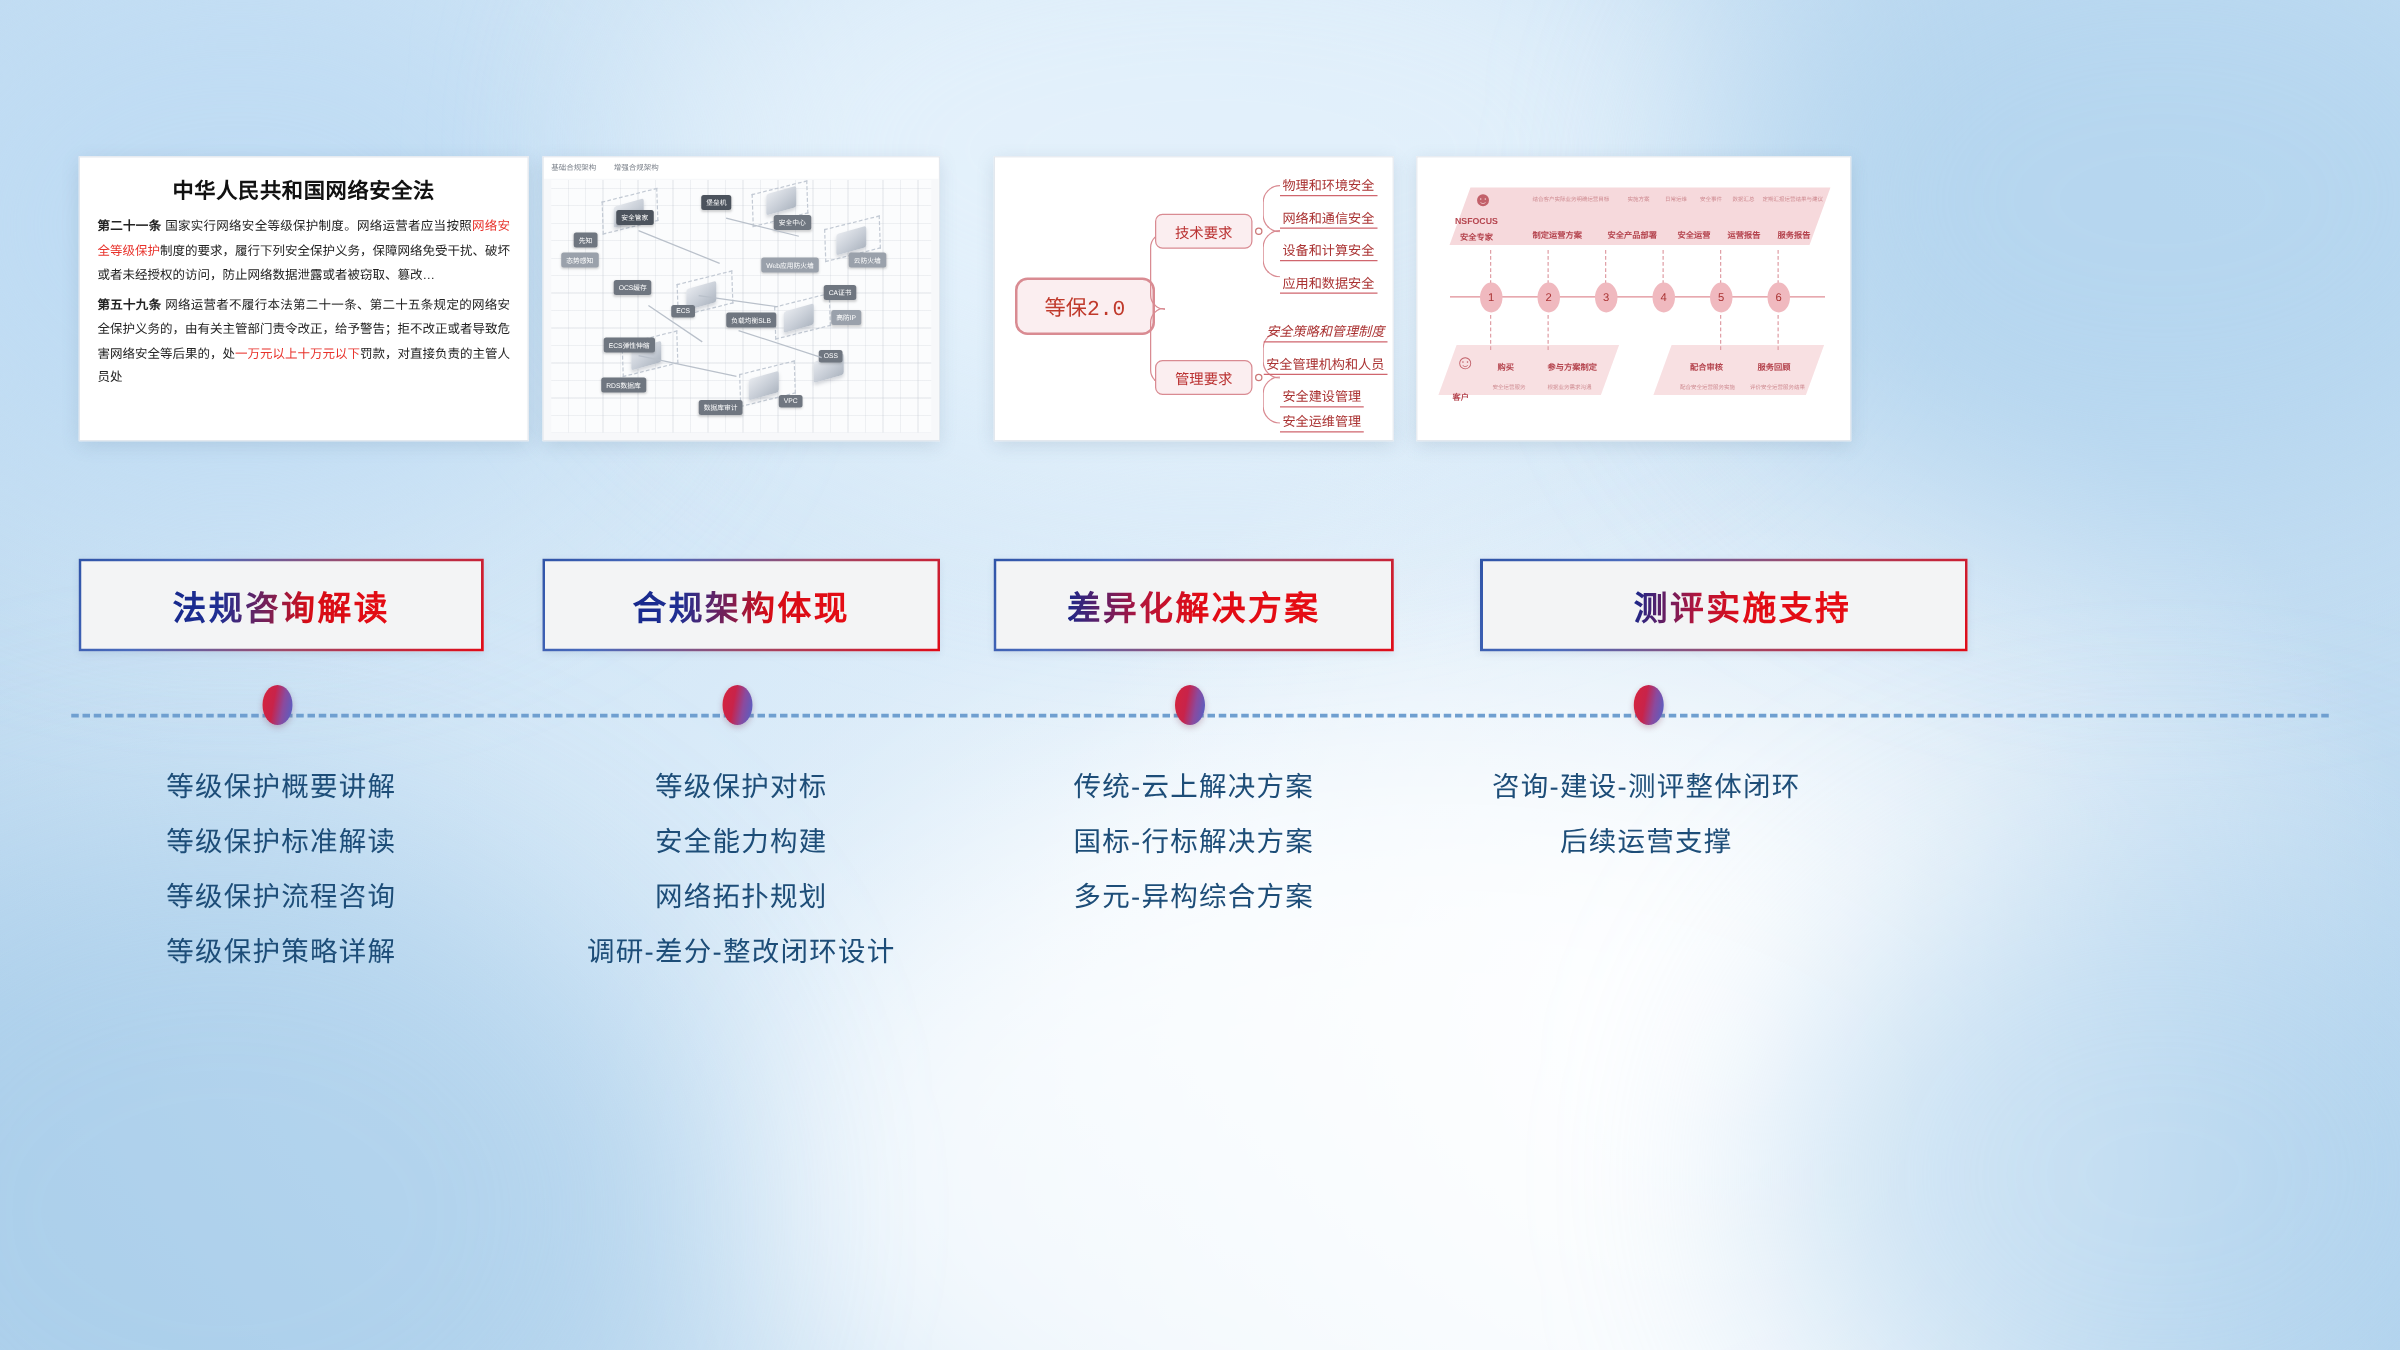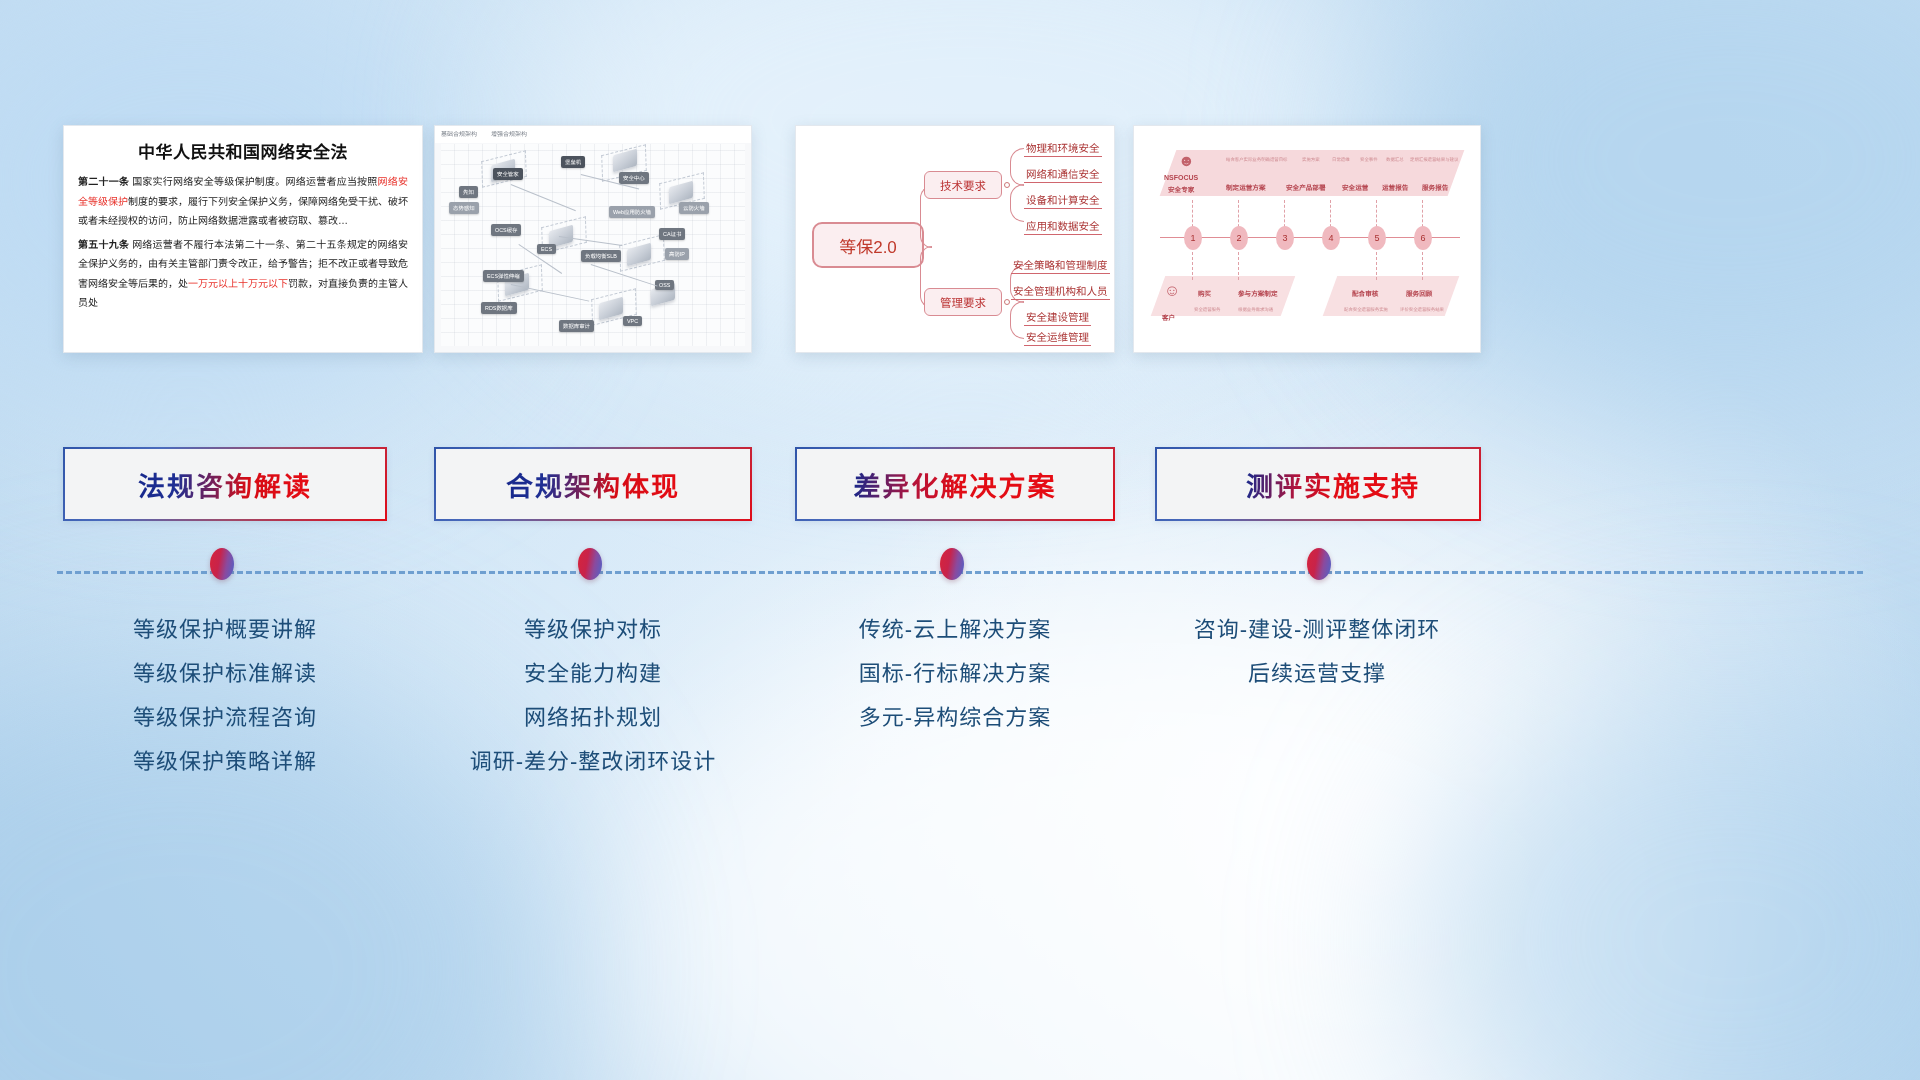--- a/index.html
+++ b/index.html
@@ -83,21 +83,21 @@
     border:1px dashed #c3cad4; transform: rotate(-14deg) skewX(-12deg);
   }
   .wire { position:absolute; background:#b9c0ca; height:1px; transform-origin:0 0; }
 
   
   .mind { position:relative; width:100%; height:100%; background:#fff; }
   .mm-root {
     position:absolute; left:16px; top:96px; width:112px; height:46px;
     background:#fbeef0; border:2.5px solid #d98b92; border-radius:10px;
     color:#c0392b; font-size:17px; display:flex; align-items:center; justify-content:center;
-    font-family:Liberation Sans, sans-serif;
+    font-family:Liberation Mono, monospace;
   }
   .mm-branch {
     position:absolute; width:78px; height:28px;
     background:#fbeef0; border:1.6px solid #d98b92; border-radius:6px;
     color:#b33; font-size:11.5px; display:flex; align-items:center; justify-content:center;
     font-family:"Liberation Serif", "DejaVu Serif", serif;
   }
   .mm-b1 { left:128px; top:45px; }
   .mm-b2 { left:128px; top:162px; }
   .mm-leaf {
@@ -143,21 +143,21 @@
     background-image:
       linear-gradient(#f3f4f5,#f3f4f5),
       linear-gradient(128deg, #2f54a8 0%, #4a6bbd 26%, #9e4a6a 58%, #e00b18 100%);
     background-origin: border-box;
     background-clip: padding-box, border-box;
     box-shadow: 0 2px 6px rgba(70,100,140,0.12);
   }
   .tb-1 { left:63px;   width:324px; }
   .tb-2 { left:434px;  width:318px; }
   .tb-3 { left:795px;  width:320px; }
-  .tb-4 { left:1155px; width:326px;padding-left:30px; }
+  .tb-4 { left:1184px; width:390px;padding-left:30px; }
   .titlebox span {
     font-size:27px; font-weight:bold; letter-spacing:2px;
     background-image: linear-gradient(95deg, #16288c 0%, #1f2f93 22%, #7d1f53 45%, #d50c16 62%, #e60c14 100%);
     -webkit-background-clip: text; background-clip: text;
     -webkit-text-fill-color: transparent; color: transparent;
   }
   .tb-3 span, .tb-4 span {
     background-image: linear-gradient(95deg, #16288c 0%, #b5143a 30%, #e10c15 52%, #e60c14 100%);
   }
 
@@ -282,21 +282,21 @@
         <div class="mm-curve" style="left:214px; top:22px; width:14px; height:38px;"></div>
         <div class="mm-curve" style="left:214px; top:58px; width:14px; height:38px;"></div>
         <div class="mm-curve" style="left:214px; top:139px; width:14px; height:38px;"></div>
         <div class="mm-curve" style="left:214px; top:175px; width:14px; height:38px;"></div>
 
         <div class="mm-leaf" style="left:228px; top:14px;">物理和环境安全</div>
         <div class="mm-leaf" style="left:228px; top:40px;">网络和通信安全</div>
         <div class="mm-leaf" style="left:228px; top:66px;">设备和计算安全</div>
         <div class="mm-leaf" style="left:228px; top:92px;">应用和数据安全</div>
 
-        <div class="mm-leaf" style="left:215px; top:131px;">安全策略和管理制度</div>
+        <div class="mm-leaf" style="left:215px; top:131px;font-style:italic;">安全策略和管理制度</div>
         <div class="mm-leaf" style="left:215px; top:157px;">安全管理机构和人员</div>
         <div class="mm-leaf" style="left:228px; top:183px;">安全建设管理</div>
         <div class="mm-leaf" style="left:228px; top:203px;">安全运维管理</div>
       </div>
     </div>
 
     <div class="card card-4">
       <div class="nf">
         <div class="nf-banner"></div>
         <div class="nf-banner2"></div>

